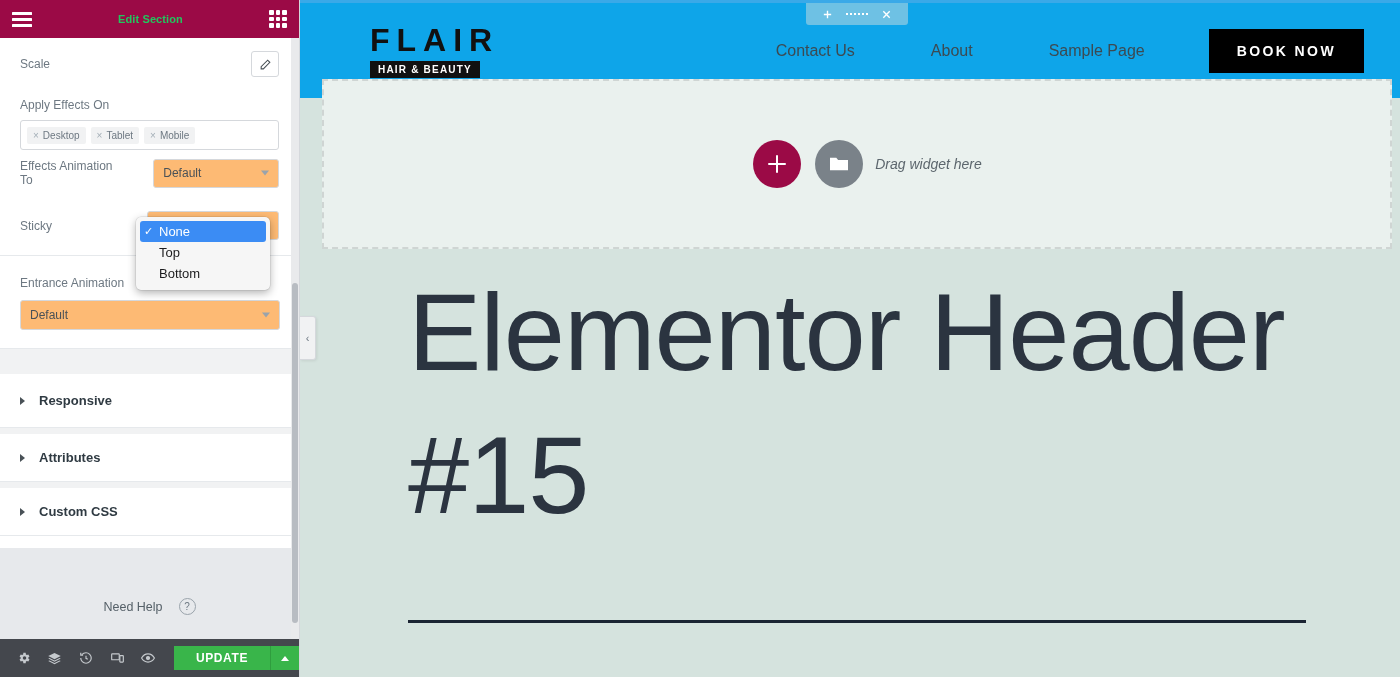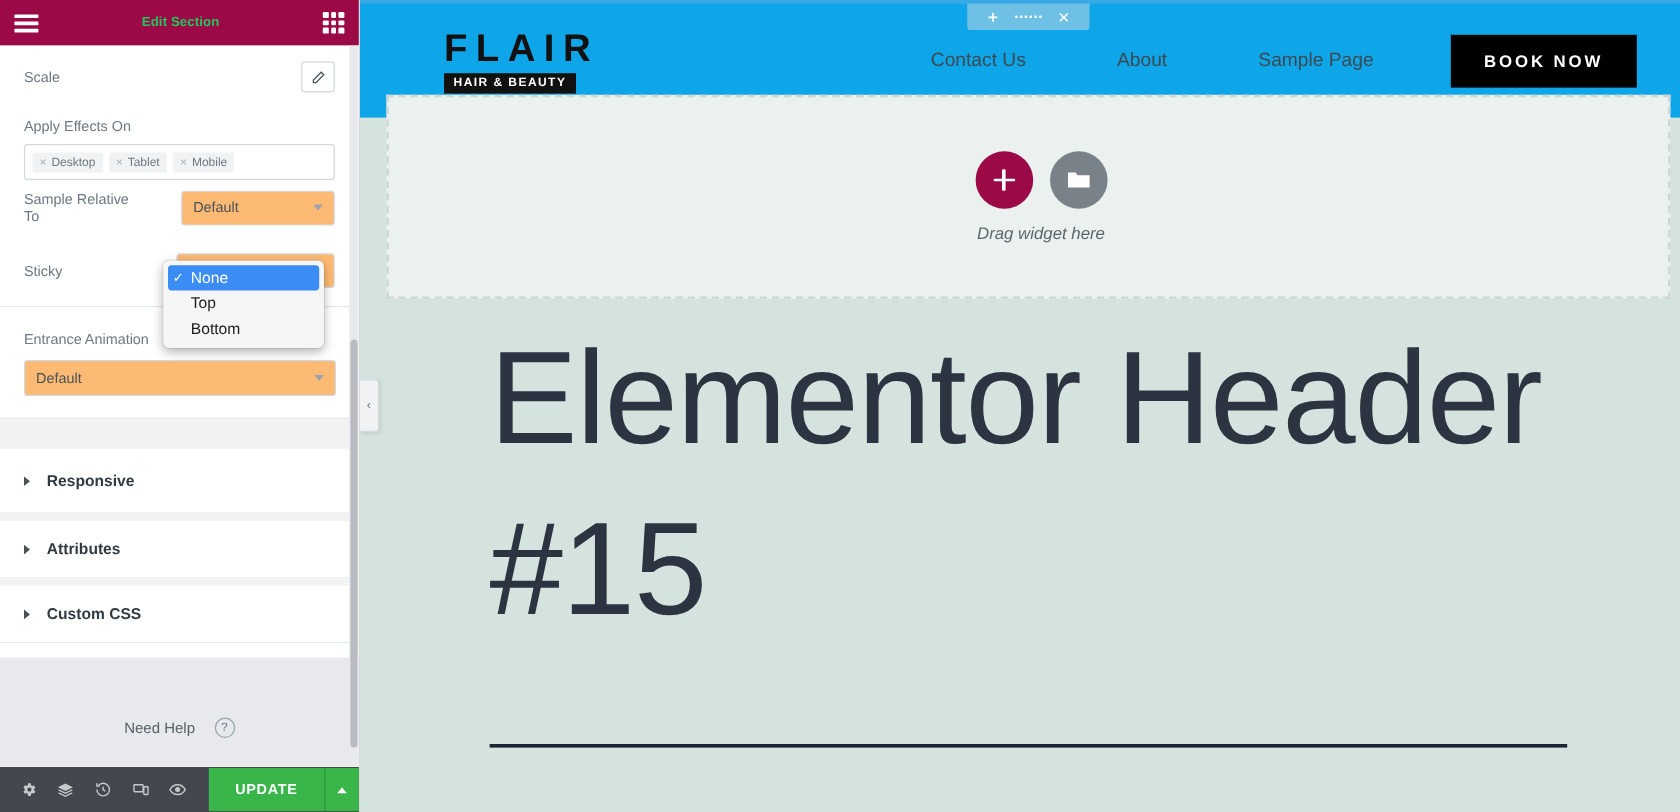--- a/index.html
+++ b/index.html
@@ -147,21 +147,21 @@
     height: 38px; flex: 0 0 38px;
     background: #44474d;
     display: flex; align-items: center;
     padding: 0 0 0 8px; gap: 0;
   }
   .foot-icon {
     width: 34px; height: 38px;
     display: flex; align-items: center; justify-content: center;
     color: #c5c9cd; cursor: pointer;
   }
-  .update-wrap { margin-left: 10px; display: flex; height: 36px; }
+  .update-wrap { margin-left: 10px; display: flex; height: 24px; }
   .update-btn {
     background: #39b54a; color: #fff;
     font-size: 12px; font-weight: bold; letter-spacing: .6px;
     padding: 0 22px;
     display: flex; align-items: center;
     border-right: 1px solid #2f9d3e;
     cursor: pointer;
   }
   .update-caret {
     background: #39b54a; width: 28px;
@@ -245,21 +245,21 @@
   }
   .section-tab span { color: #fff; cursor: pointer; display: flex; align-items: center; }
   .st-grid { display: grid; grid-template-columns: repeat(3,2px); grid-template-rows: repeat(2,2px); gap: 2px; }
   .st-grid i { background: #fff; width: 2px; height: 2px; display: block; }
 
   .dropzone {
     position: absolute; left: 22px; top: 79px;
     width: 1070px; height: 170px;
     background: #eaf1ee;
     border: 2px dashed #cfd5d3;
-    display: flex; flex-direction: column;
+    display: flex; flex-direction: row;
     align-items: center; justify-content: center;
     gap: 12px;
     padding-left: 21px;
   }
   .dz-buttons { display: flex; gap: 14px; }
   .circ {
     width: 48px; height: 48px; border-radius: 50%;
     display: flex; align-items: center; justify-content: center;
     cursor: pointer;
   }
@@ -349,21 +349,21 @@
           <span class="x">×</span>
           <span>Tablet</span>
         </span>
         <span class="tag">
           <span class="x">×</span>
           <span>Mobile</span>
         </span>
       </div>
 
       <div class="row select-row">
-        <span class="row-label">Sample Relative To</span>
+        <span class="row-label">Effects Animation To</span>
         <span class="sel">
           <span>Default</span>
           <span class="caret"></span>
         </span>
       </div>
 
       <div class="row sticky-row">
         <span class="row-label">Sticky</span>
         <span class="sel">
           <span>None</span>

